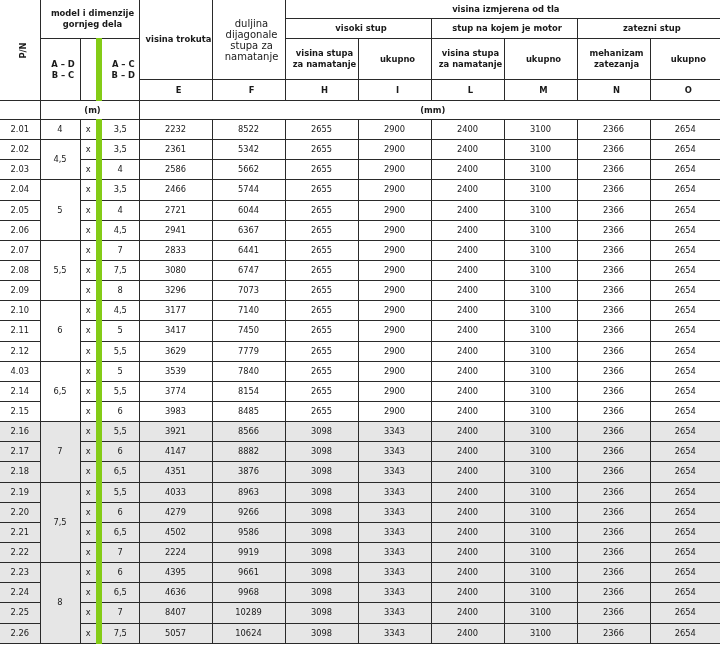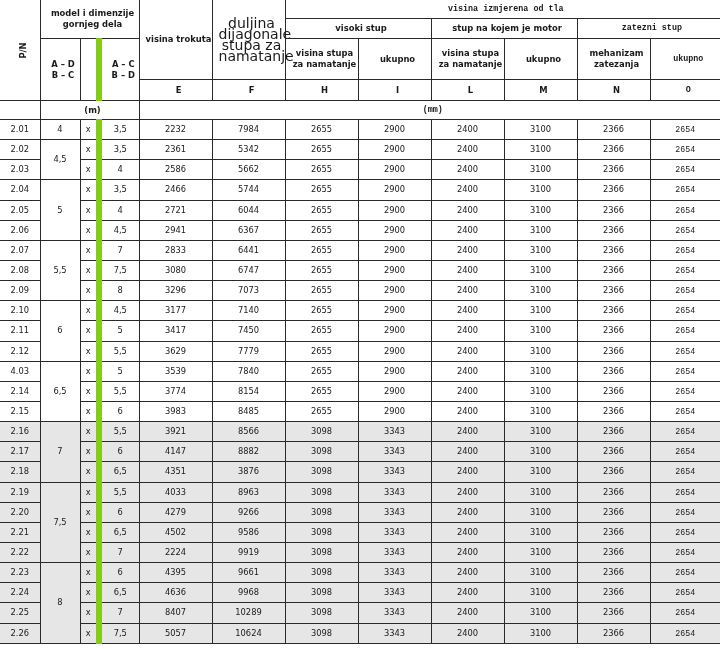--- a/index.html
+++ b/index.html
@@ -13,21 +13,21 @@
   .letter-row th { height: 20px; }
   .unit-row th { height: 18px; border-left: none; border-right: none; }
   .unit-row th.pn-blank { border-right: 1px solid #2a2a2a; border-left: none; }
   tbody td { height: 19.15px; font-size: 8.3px; font-weight: normal; }
   tbody tr.shade td { background: #e6e6e6; }
   td.grp { background: #ffffff; }
   tr.shade td.grp { background: #e6e6e6; }
   .pn-head { border-left: none; }
   .pn-head span { display: inline-block; transform: rotate(-90deg); white-space: nowrap; font-weight: bold; }
   td.pn { border-left: none; margin-top: 44px; }
-  th.last, td.last { border-right: none; font-family: Liberation Mono, monospace; }
+  th.last, td.last { border-right: none; }
   .thick-top td { border-top: 1.6px solid #222; }
   .dbl-left { border-left: 6px solid #84cc16; }
 </style>
 </head>
 <body>
 
 <table>
   <colgroup>
     <col style="width:40px">
       <col style="width:40px">
@@ -40,21 +40,21 @@
     <col style="width:73px">
       <col style="width:73px">
       <col style="width:73px">
       <col style="width:70px">
   </colgroup>
   <thead>
     <tr class="top-row">
       <th rowspan="4" class="pn-head"><span>P/N</span></th>
       <th colspan="3" rowspan="2">model i dimenzije gornjeg dela</th>
       <th rowspan="3">visina trokuta</th>
-      <th rowspan="3" style="font-weight:normal;font-size:14px">duljina dijagonale stupa za namatanje</th>
+      <th rowspan="3" style="font-weight:normal;font-size:10px">duljina dijagonale stupa za namatanje</th>
       <th colspan="6" class="last">visina izmjerena od tla</th>
     </tr>
     <tr class="grp-row">
       <th colspan="2">visoki stup</th>
       <th colspan="2">stup na kojem je motor</th>
       <th colspan="2" class="last">zatezni stup</th>
     </tr>
     <tr class="sub-row">
       <th rowspan="2" style="white-space:pre-line">A – D
 B – C</th>
@@ -84,21 +84,21 @@
       <th colspan="8" class="last">(mm)</th>
     </tr>
   </thead>
   <tbody id="tbody">
       <tr class="thick-top">
         <td class="pn">2.01</td>
         <td class="grp" rowspan="1">4</td>
         <td>x</td>
         <td class="dbl-left">3,5</td>
         <td>2232</td>
-        <td>7984</td>
+        <td>8522</td>
         <td>2655</td>
         <td>2900</td>
         <td>2400</td>
         <td>3100</td>
         <td>2366</td>
         <td class="last">2654</td>
       </tr>
       <tr class="thick-top">
         <td class="pn">2.02</td>
         <td class="grp" rowspan="2">4,5</td>

